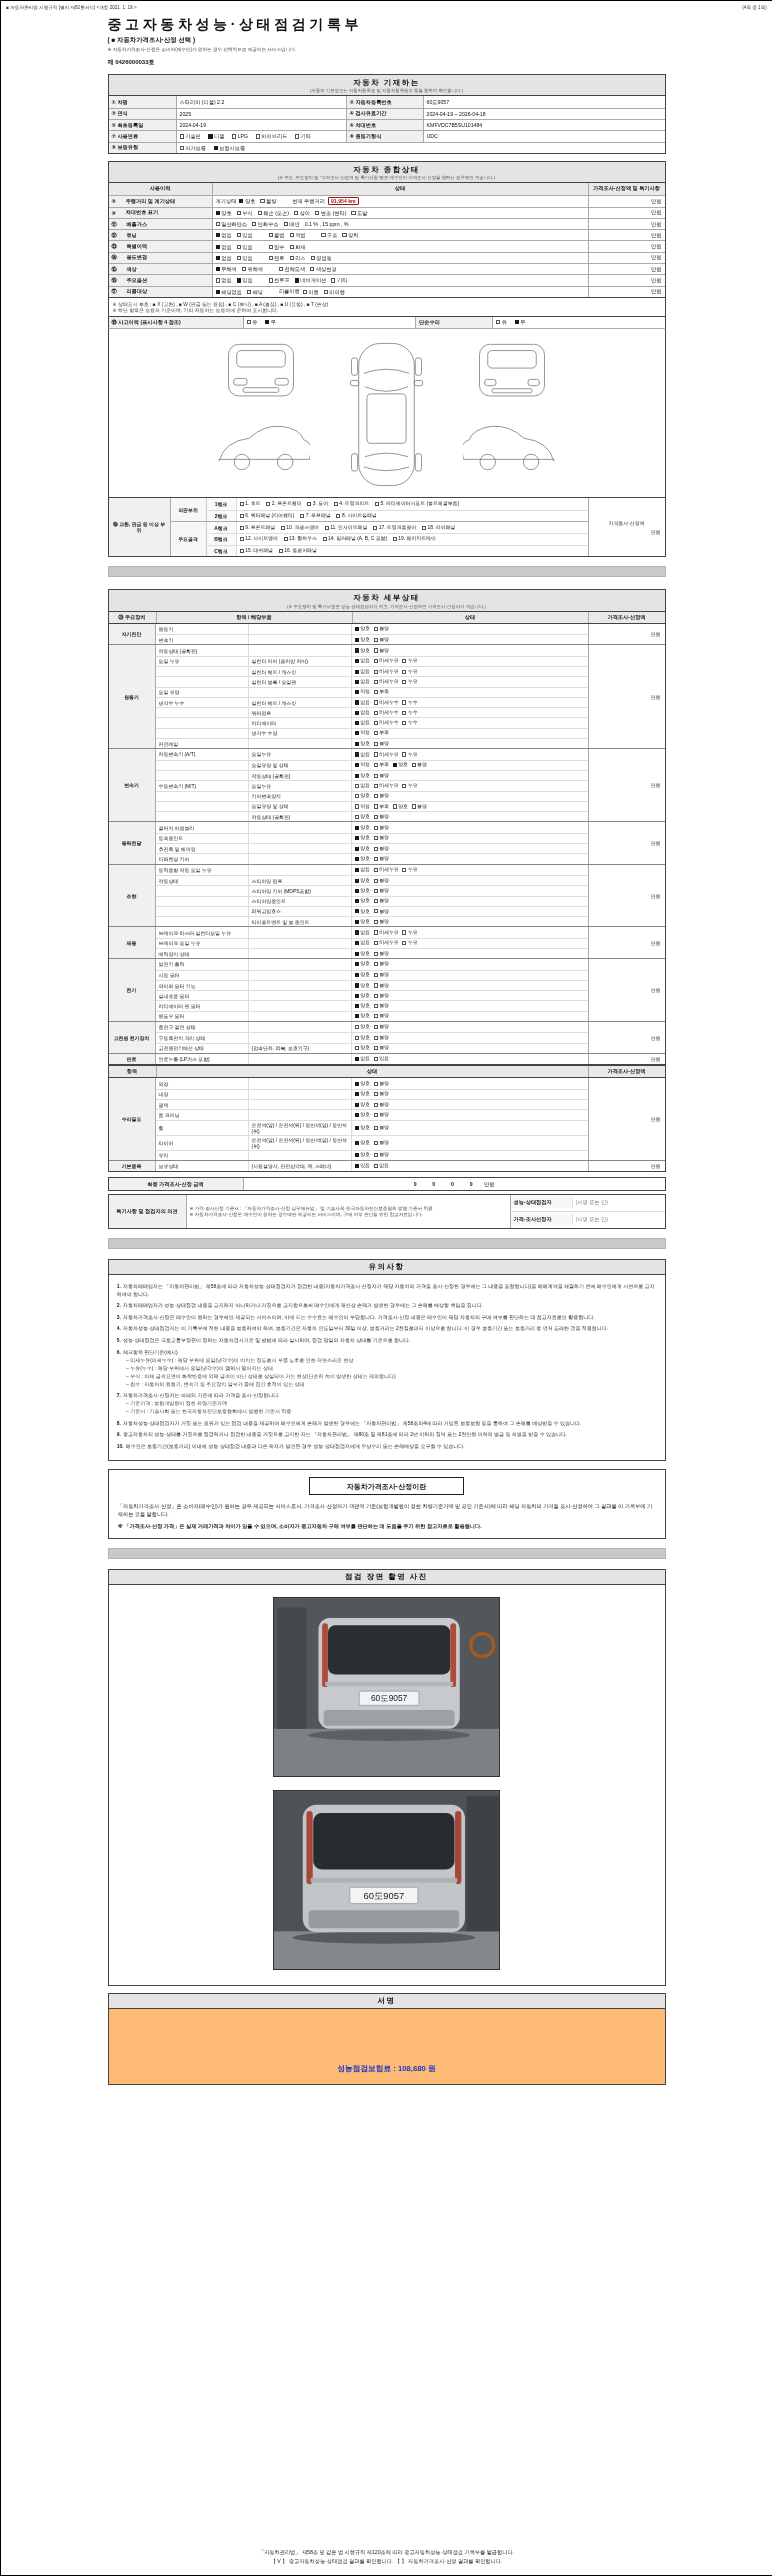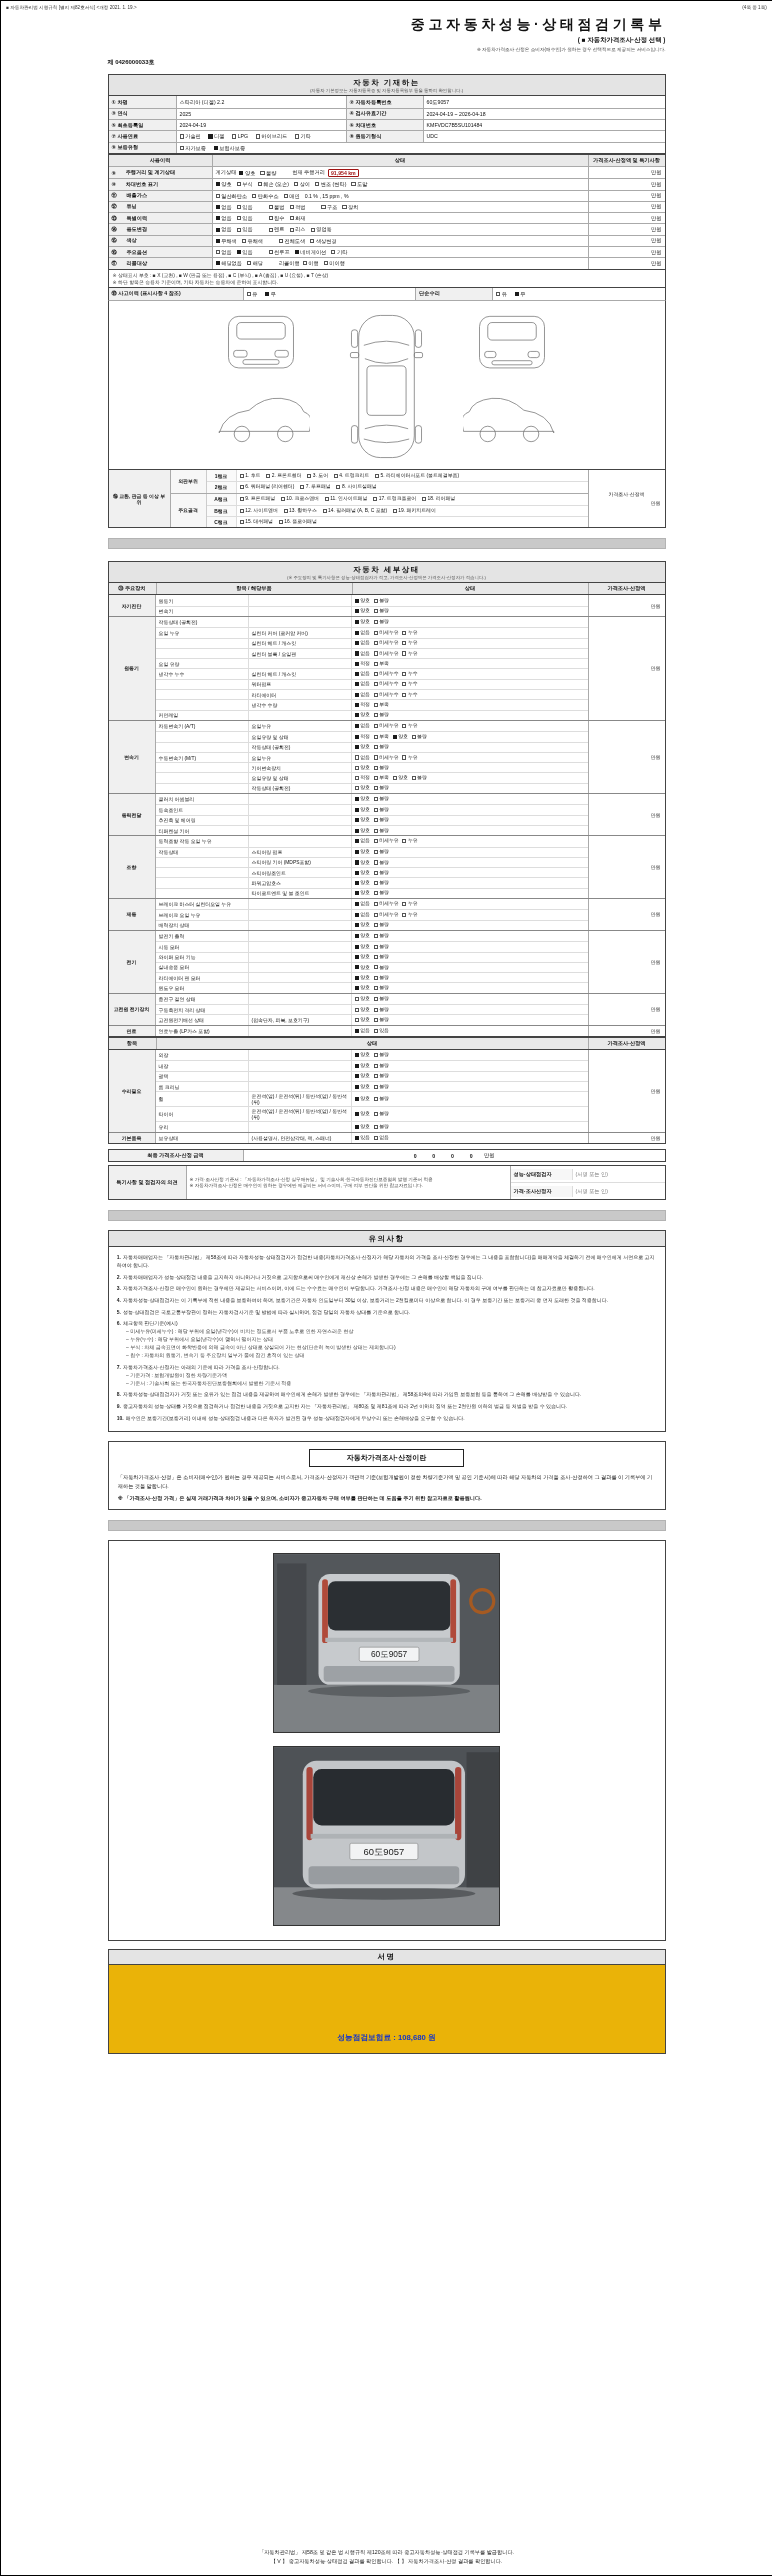--- a/index.html
+++ b/index.html
@@ -2,21 +2,21 @@
 <html lang="ko" style="font-size:8.2px"><head>
 <meta charset="utf-8">
 <style>
   *{margin:0;padding:0;box-sizing:border-box}
   html,body{background:#fff}
   body{width:773px;font-family:"Liberation Sans","DejaVu Sans",sans-serif;color:#111}
   .paper{width:773px;min-height:2576px;border:1px solid #000;padding:3.1px 0 9.3px;display:flex;flex-direction:column}
   .content{width:558px;margin:0 auto}
   .spacer{flex:1}
   .topbar{display:flex;justify-content:space-between;font-size:4.6px;color:#333;padding:1px 5.2px}
-  .doc-header{text-align:right;padding:5.2px 0 1px}
+  .doc-header{text-align:left;padding:5.2px 0 1px}
   .doc-header h1{font-size:14px;letter-spacing:3.6px;font-weight:bold}
   .subtitle{font-size:6.4px;font-weight:bold;margin-top:2.1px}
   .subnote{font-size:4.6px;color:#444;margin-top:1.5px}
   .docno{text-align:left;font-size:6px;font-weight:bold;margin:5.2px 0 2.1px}
   .sechdr{border:0.5px solid #444;border-bottom:none;background:#e4e4e4;text-align:center;padding:2.6px 0 2.1px;margin-top:7.2px}
   .sechdr .t{font-size:7.5px;font-weight:bold;letter-spacing:1.5px}
   .sechdr .n{display:block;font-size:4.4px;color:#555;margin-top:0.5px}
   .tbl{border:0.5px solid #444;font-size:5.2px;background:#fff}
   .tr{display:flex;border-top:0.5px solid #aaa;min-height:11.3px}
   .tr:first-child{border-top:none}
@@ -79,21 +79,21 @@
   .note-item{margin-bottom:3.6px}
   .note-no{font-weight:bold;margin-right:2.1px}
   .note-sub{margin-left:9.3px;color:#333}
   .defbox{border:0.5px solid #444;margin-top:8.2px;padding:7.2px 9.3px;font-size:5.2px;line-height:1.6}
   .deftitle{width:155px;margin:0 auto 6.2px;border:1px solid #222;text-align:center;font-weight:bold;font-size:7px;padding:2.6px}
   .deffoot{margin-top:4.1px;font-weight:bold}
   
   .photo-body{border:0.5px solid #444;display:flex;flex-direction:column;align-items:center;gap:13.4px;padding:11.3px 0 14.4px;background:#fff}
   svg.photo{width:227px;height:180px;display:block;border:0.5px solid #333}
   
-  .sign-body{border:0.5px solid #444;height:90px;position:relative;background:#eab308}
+  .sign-body{border:0.5px solid #444;height:77px;position:relative;background:#fdba74}
   .fee{position:absolute;left:50%;transform:translateX(-50%);bottom:10.3px;color:#1535c9;font-weight:bold;font-size:7.7px}
   .gap{height:11.3px;background:#c9c9c9;margin:9.3px 0;border:0.5px solid #b3b3b3}
   .footer{text-align:center;font-size:5.2px;color:#222;line-height:1.7;padding-top:7.2px}
 </style>
 </head>
 <body>
 
 <div class="paper">
 
   <div class="topbar">
@@ -177,20 +177,24 @@
 
             <span class="opt">
               <span class="bx on"></span>
               <span>보험사보증</span>
             </span>
 
         </div>
       </div>
     </div>
 
+    <div class="sechdr">
+      <span class="t">자동차 종합상태</span>
+      <span class="n">(※ 주요. 주요장치 및 "가격조사·산정액 및 특기사항"란은 매수인이 가격조사·산정을 원하는 경우에만 적습니다.)</span>
+    </div>
     <div class="tbl">
       <div class="tr" style="background:#e9e9e9;font-weight:bold">
         <div class="td center w200">사용이력</div>
         <div class="td center grow">상태</div>
         <div class="td center" style="width:77px">가격조사·산정액 및 특기사항</div>
       </div>
 
         <div class="tr">
           <div class="td k w200"><span>⑨</span>&nbsp;<span>주행거리 및 계기상태</span></div>
           <div class="td grow">
@@ -1960,20 +1964,23 @@
     </div>
 
     <div class="defbox">
       <div class="deftitle">자동차가격조사·산정이란</div>
       <div>「자동차가격조사·산정」은 소비자(매수인)가 원하는 경우 제공되는 서비스로서, 가격조사·산정자가 객관적 기준(보험개발원이 정한 차량기준가액 및 공인 기준서)에 따라 해당 자동차의 가격을 조사·산정하여 그 결과를 이 기록부에 기재하는 것을 말합니다.</div>
       <div class="deffoot">※ 「가격조사·산정 가격」은 실제 거래가격과 차이가 있을 수 있으며, 소비자가 중고자동차 구매 여부를 판단하는 데 도움을 주기 위한 참고자료로 활용됩니다.</div>
     </div>
 
     <div class="gap"></div>
 
+    <div class="sechdr" style="margin-top:0">
+      <span class="t">점검 장면 촬영 사진</span>
+    </div>
     <div class="photo-body">
       <svg class="photo" viewBox="0 0 430 340">
         <rect width="430" height="340" fill="#53575b"></rect>
         <rect x="0" y="250" width="430" height="90" fill="#7d8184"></rect>
         <rect x="6" y="18" width="56" height="232" fill="#45484c"></rect>
         <circle cx="398" cy="90" r="22" fill="none" stroke="#a55a22" stroke-width="6"></circle>
         <ellipse cx="220" cy="262" rx="155" ry="11" fill="#4c4f52" opacity="0.65"></ellipse>
         <rect x="85" y="38" width="270" height="212" rx="22" fill="#c7cacd"></rect>
         <rect x="103" y="52" width="234" height="94" rx="14" fill="#2b2f33"></rect>
         <rect x="92" y="48" width="11" height="122" rx="5" fill="#b04a3a"></rect>

